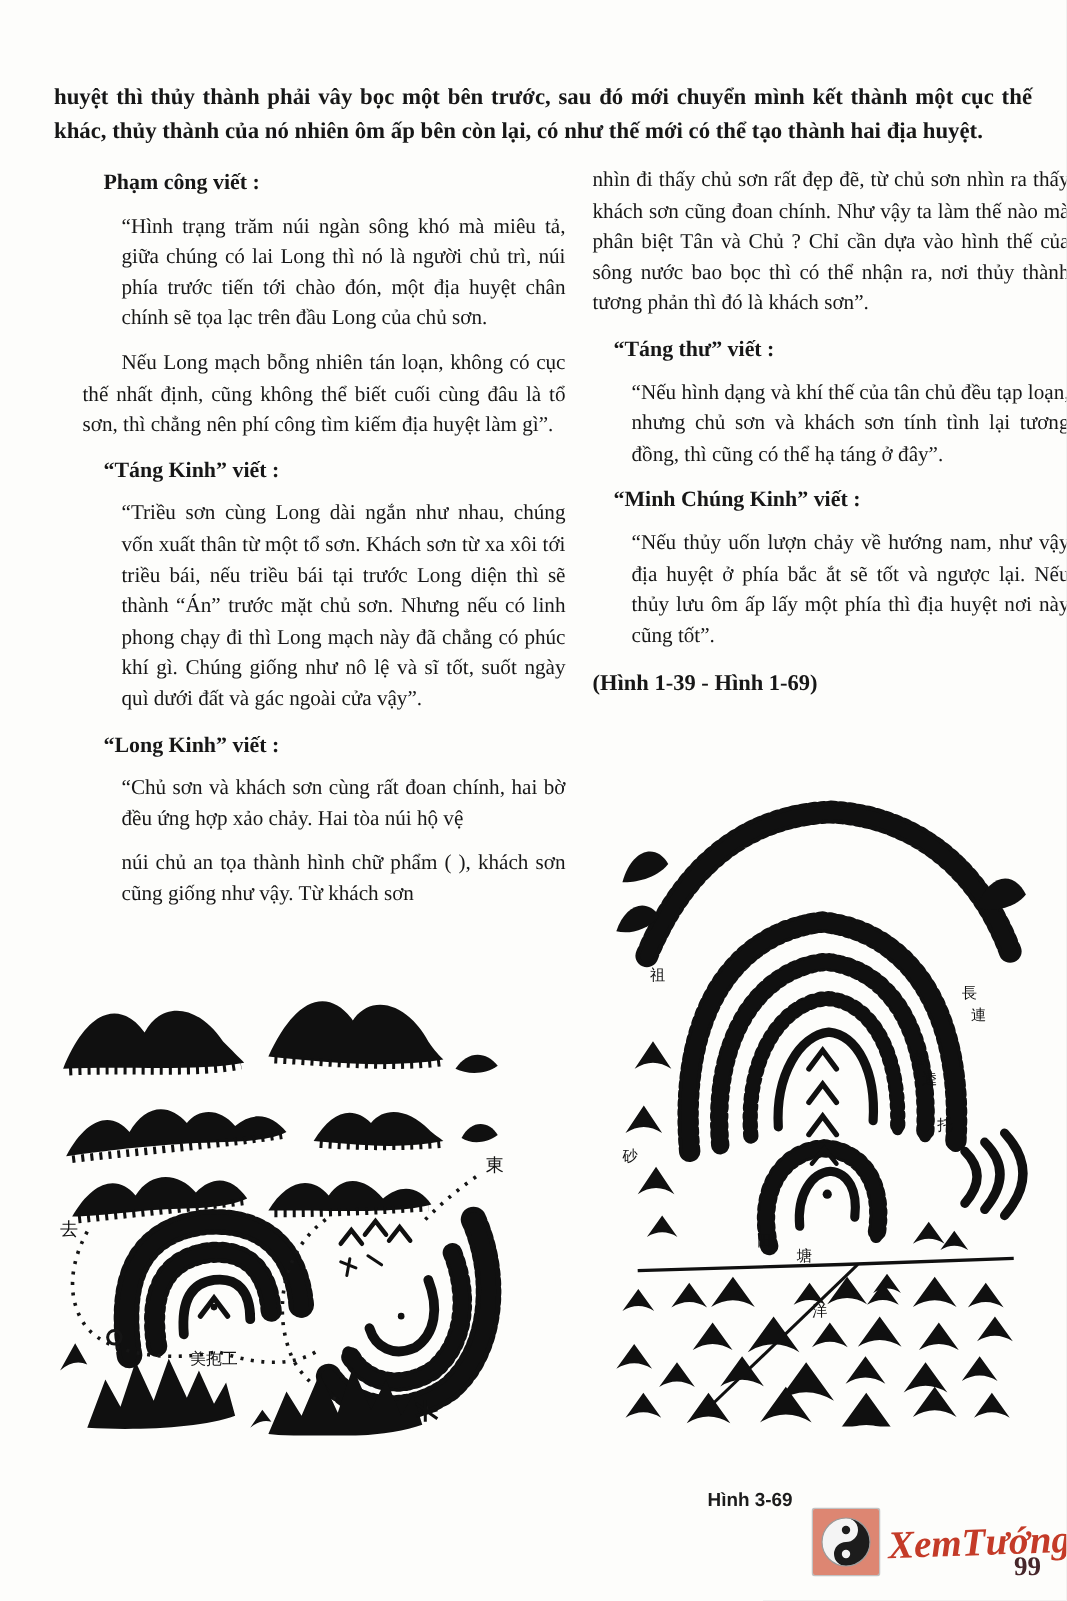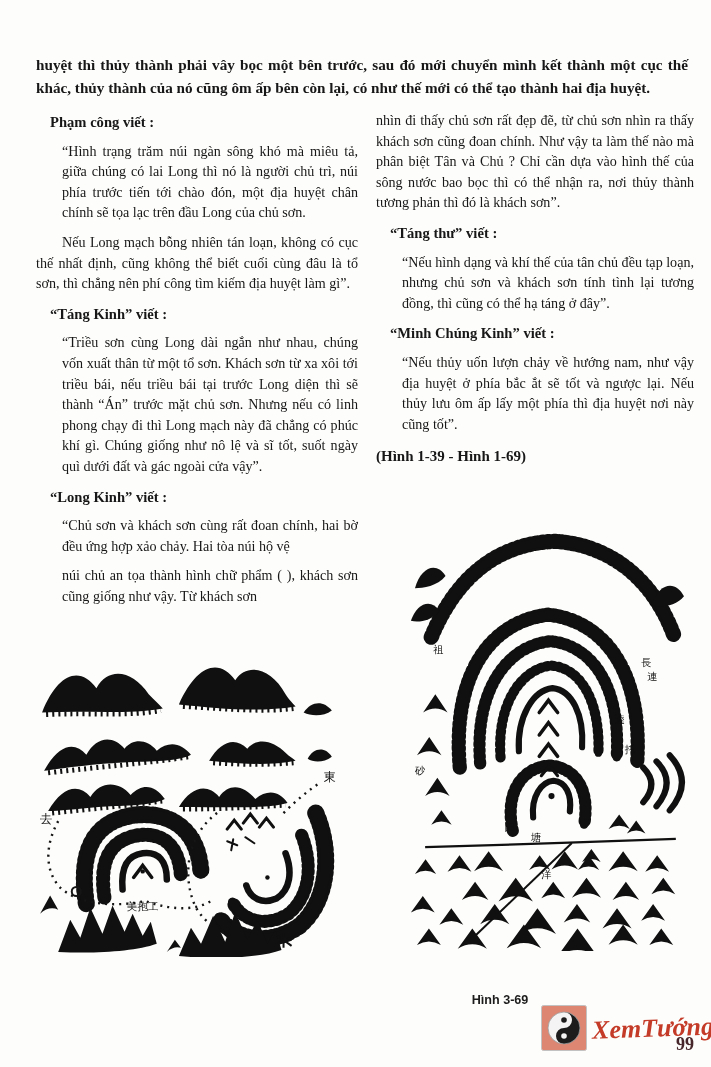--- a/index.html
+++ b/index.html
@@ -5,21 +5,21 @@
   html,body{margin:0;padding:0;background:#e8e8e8;}
   .page{
     position:relative;width:711px;height:1067px;margin:0 auto;
     background:#fdfdfb;overflow:hidden;color:#171717;
     font-family:"Liberation Serif","DejaVu Serif",serif;
   }
   .intro{
     position:absolute;left:36px;top:38px;width:652px;
     font-size:15.2px;line-height:23px;text-align:justify;font-weight:600;
   }
-  .col{position:absolute;font-size:14.1px;line-height:20.6px;}
+  .col{position:absolute;font-size:14.1px;line-height:20.6px;margin-left:19px;}
   .col-left{left:36px;top:112px;width:322px;}
   .col-right{left:376px;top:110px;width:318px;}
   .heading{font-weight:bold;padding-left:14px;margin:10px 0 8px 0;font-size:14.6px;}
   .heading.first{margin-top:0;}
   .quote{margin:0 0 9px 26px;text-align:justify;}
   .para-indent{text-indent:26px;text-align:justify;margin:0 0 9px 0;}
   .para{text-align:justify;margin:0 0 9px 0;}
   .fig-ref{font-weight:bold;font-size:15px;margin-top:12px;}
   .figure{position:absolute;}
   .fig168{left:30px;top:650px;width:332px;height:307px;}
@@ -41,21 +41,21 @@
     position:absolute;left:676px;top:1034px;
     font-size:18px;font-weight:bold;color:#46262a;
   }
   svg text{font-family:"DejaVu Sans","Liberation Sans",sans-serif;fill:#101010;}
 </style>
 </head>
 <body>
 
 <div class="page">
 
-  <p class="intro">huyệt thì thủy thành phải vây bọc một bên trước, sau đó mới chuyển mình kết thành một cục thế khác, thủy thành của nó cũng ôm ấp bên còn lại, có như thế mới có thể tạo thành hai địa huyệt.</p>
+  <p class="intro">huyệt thì thủy thành phải vây bọc một bên trước, sau đó mới chuyển mình kết thành một cục thế khác, thủy thành của nó nhiên ôm ấp bên còn lại, có như thế mới có thể tạo thành hai địa huyệt.</p>
 
   <div class="col col-left">
     <div class="heading first">Phạm công viết :</div>
     <p class="quote">“Hình trạng trăm núi ngàn sông khó mà miêu tả, giữa chúng có lai Long thì nó là người chủ trì, núi phía trước tiến tới chào đón, một địa huyệt chân chính sẽ tọa lạc trên đầu Long của chủ sơn.</p>
     <p class="para-indent">Nếu Long mạch bỗng nhiên tán loạn, không có cục thế nhất định, cũng không thể biết cuối cùng đâu là tổ sơn, thì chẳng nên phí công tìm kiếm địa huyệt làm gì”.</p>
     <div class="heading">“Táng Kinh” viết :</div>
     <p class="quote">“Triều sơn cùng Long dài ngắn như nhau, chúng vốn xuất thân từ một tổ sơn. Khách sơn từ xa xôi tới triều bái, nếu triều bái tại trước Long diện thì sẽ thành “Án” trước mặt chủ sơn. Nhưng nếu có linh phong chạy đi thì Long mạch này đã chẳng có phúc khí gì. Chúng giống như nô lệ và sĩ tốt, suốt ngày quì dưới đất và gác ngoài cửa vậy”.</p>
     <div class="heading">“Long Kinh” viết :</div>
     <p class="quote">“Chủ sơn và khách sơn cùng rất đoan chính, hai bờ đều ứng hợp xảo chảy. Hai tòa núi hộ vệ</p>
     <p class="quote">núi chủ an tọa thành hình chữ phẩm ( ), khách sơn cũng giống như vậy. Từ khách sơn</p>

